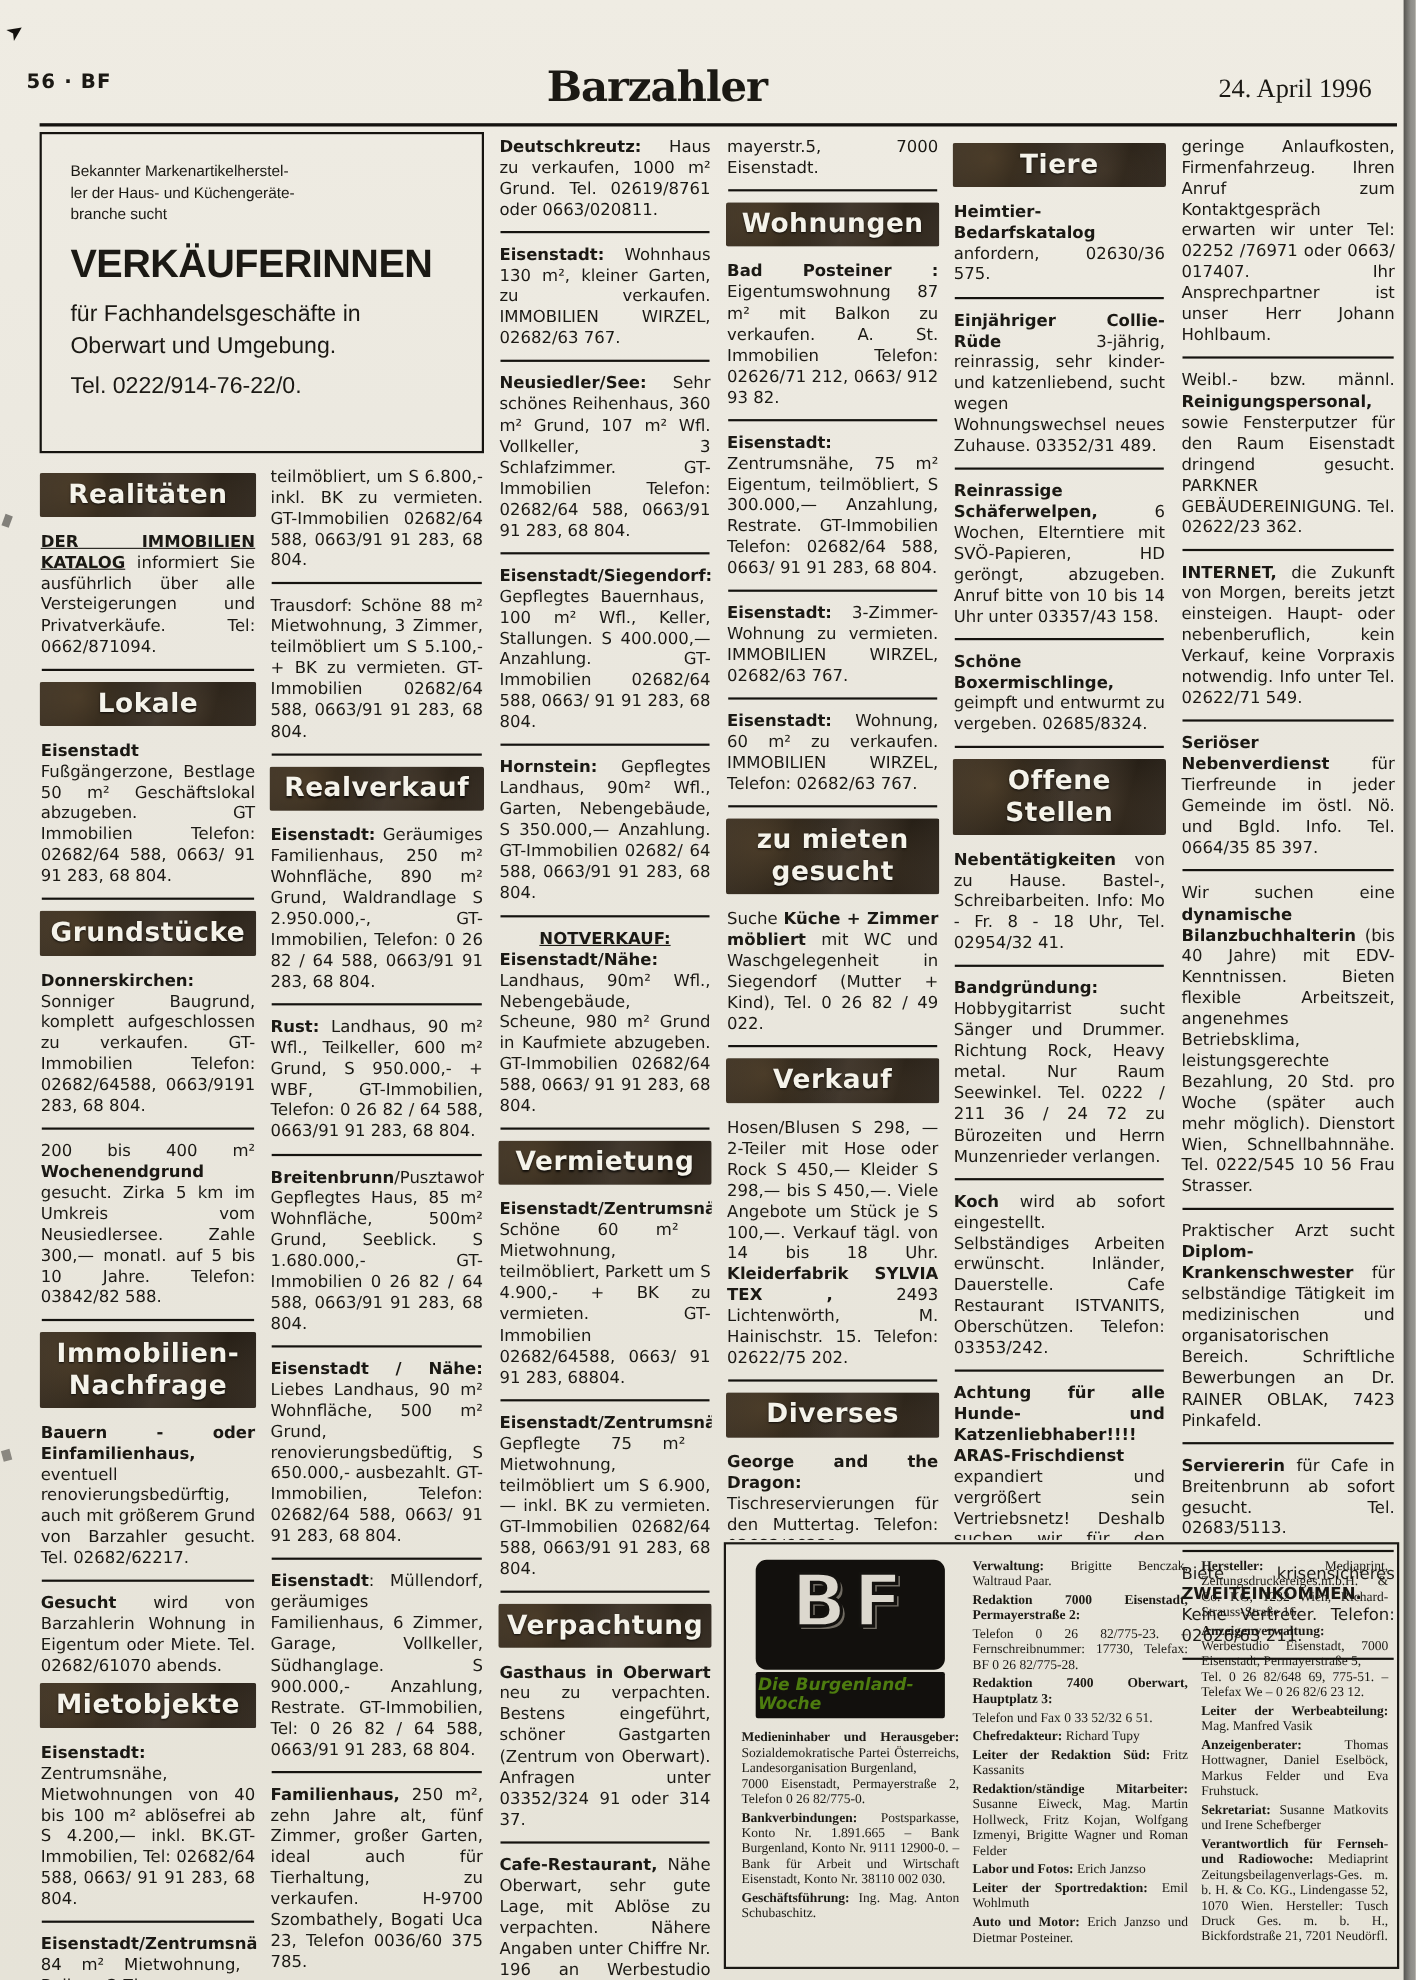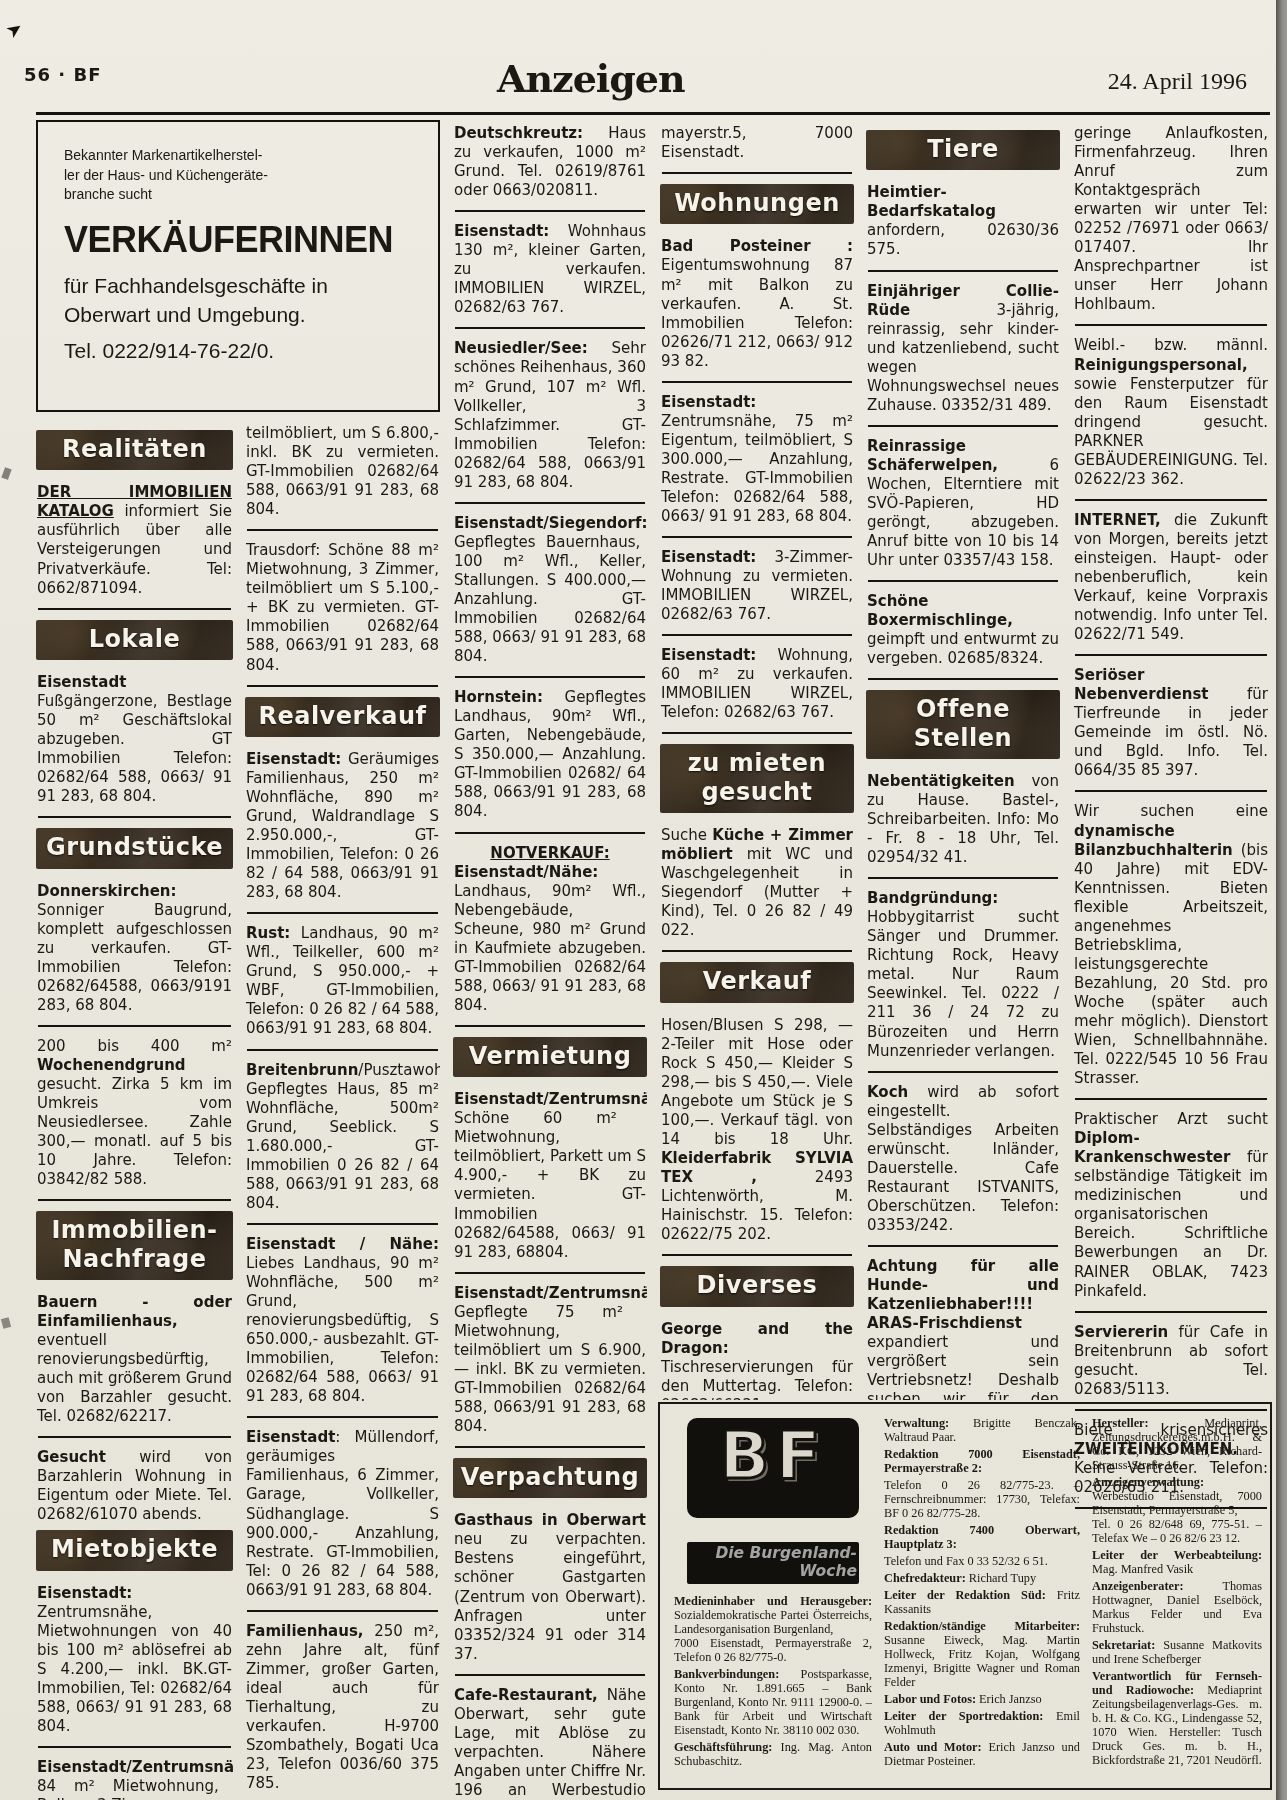--- a/index.html
+++ b/index.html
@@ -42,35 +42,35 @@
     font-family:"Liberation Serif",serif;font-size:12.3px;line-height:1.14;text-align:justify;}
   .imp-colA{width:198px;flex:none;}
   .imp-colB{width:196px;flex:none;}
   .imp-colC{width:170px;flex:none;}
   .imp-p{margin:0 0 3px;white-space:pre-line;}
   .imp-p .b{font-weight:bold;}
   .bf-logo-wrap{width:172px;margin:2px auto 10px;}
   .bf-logo{background:#12100d;border-radius:10px;height:100px;display:flex;align-items:flex-start;justify-content:center;}
   .bf-logo span{font-family:"DejaVu Sans",sans-serif;font-size:66px;font-weight:bold;letter-spacing:6px;
     color:#dcd8ce;-webkit-text-stroke:3px #14120f;text-shadow:3px 3px 0 #716c63;}
-  .bf-tagline{background:#12100d;color:#a3a3a3;font-family:"DejaVu Sans",sans-serif;
-    font-style:italic;font-weight:bold;font-size:15.5px;text-align:right;padding:3px 2px 4px;margin-top:24px;border-radius:2px;}
+  .bf-tagline{background:#12100d;color:#4d7c0f;font-family:"DejaVu Sans",sans-serif;
+    font-style:italic;font-weight:bold;font-size:15.5px;text-align:left;padding:3px 2px 4px;margin-top:2px;border-radius:2px;}
 </style>
 </head>
 <body>
 
 <div id="page">
 
   <div class="abs edge-strip"></div>
   <div class="abs mark" style="left:6px;top:18px;font-size:19px;transform:rotate(-35deg);">➤</div>
   <div class="abs" style="left:3px;top:468px;width:7px;height:11px;background:#2c2a26;opacity:.55;transform:rotate(20deg);"></div>
   <div class="abs" style="left:2px;top:1318px;width:8px;height:10px;background:#2c2a26;opacity:.5;transform:rotate(-15deg);"></div>
 
   <div class="abs pg-num">56 · BF</div>
-  <div class="abs pg-title">Anzeigen</div>
+  <div class="abs pg-title">Barzahler</div>
   <div class="abs pg-date">24. April 1996</div>
   <div class="abs head-rule"></div>
 
   <div class="abs box-ad">
     <div class="intro">Bekannter Markenartikelherstel-
 ler der Haus- und Küchengeräte-
 branche sucht</div>
     <div class="headline">VERKÄUFERINNEN</div>
     <div class="sub">für Fachhandelsgeschäfte in Oberwart und Umgebung.</div>
     <div class="phone">Tel. 0222/914-76-22/0.</div>

